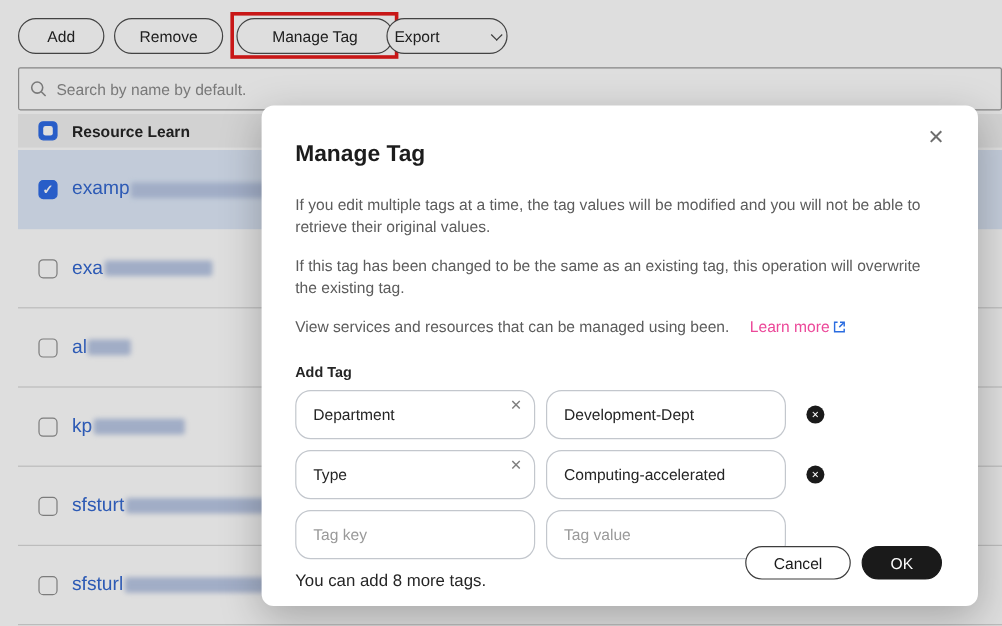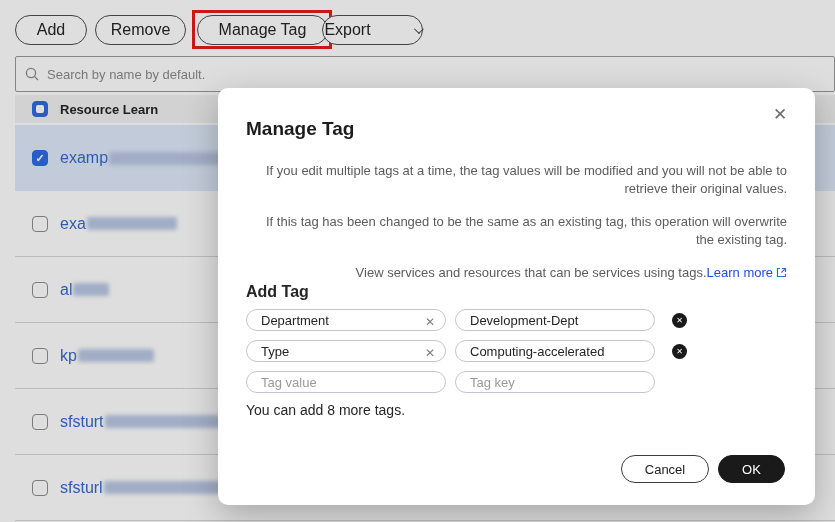--- a/index.html
+++ b/index.html
@@ -4,21 +4,21 @@
 <style>
   * { margin:0; padding:0; box-sizing:border-box; }
   html,body { width:835px; height:522px; }
   body { font-family:"Liberation Sans", sans-serif; background:#fff; position:relative; overflow:hidden; }
   .screen { position:absolute; left:0; top:0; width:835px; height:522px; background:#fff; }
 
   
   .base-page { position:absolute; inset:0; background:#fff; }
 
   .pill-btn { position:absolute; top:15px; height:30px; background:#fff; border:1px solid #4d4d4d;
-              border-radius:15px; font-family:"Liberation Sans",sans-serif; font-size:16px; color:#252525;
+              border-radius:15px; font-family:"Liberation Sans",sans-serif; font-size:13px; color:#252525;
               display:flex; align-items:center; justify-content:center; gap:6px; cursor:pointer; }
   .btn-add    { left:15px;  width:72px; }
   .btn-remove { left:95px;  width:91px; }
   .btn-manage { left:197px; width:131px; }
   .btn-export { left:322px; width:101px;gap:43px; }
   .red-box { position:absolute; left:192px; top:10px; width:140px; height:39px;
              border:3px solid #e61b1b; pointer-events:none; }
   .chevron-down { width:7px; height:7px; border-right:1.5px solid #444; border-bottom:1.5px solid #444;
                   transform:rotate(45deg) translateY(-2px); display:inline-block; }
 
@@ -55,30 +55,30 @@
   .cbx.indeterminate { background:#2e6be6; border:1px solid #2e6be6; }
   .cbx.indeterminate .inner-square { width:8px; height:8px; background:#fff; border-radius:2px; }
 
   
   .overlay { position:absolute; inset:0; background:rgba(0,0,0,0.13); }
   .modal { position:absolute; left:218px; top:88px; width:597px; height:417px; background:#fff;
            border-radius:10px; box-shadow:0 10px 34px rgba(0,0,0,0.25); padding:24px 28px; }
   .modal-title { font-size:19px; font-weight:bold; color:#1c1c1c; margin-top:6px; }
   .modal-close { position:absolute; top:14px; right:22px; width:26px; height:26px; border:none; background:none;
                  font-size:17px; color:#6e6e6e; cursor:pointer; line-height:26px; text-align:center; }
-  .modal p { font-size:13px; color:#5c5c5c; line-height:1.42; margin-top:14px;text-align:right; }
+  .modal p { font-size:13px; color:#5c5c5c; line-height:1.42; margin-top:14px; }
   .modal p.first { margin-top:22px; }
-  .link { color:#1d4ed8; text-decoration:none; cursor:pointer; }
+  .link { color:#ec4899; text-decoration:none; cursor:pointer;margin-left:17px; }
   .ext-icon { display:inline-block; vertical-align:-1px; margin-left:3px; }
 
-  .addtag-label { font-size:16px; font-weight:bold; color:#252525; }
+  .addtag-label { font-size:12px; font-weight:bold; color:#252525; margin-top:20px; }
   .tag-rows { margin-top:8px; }
   .tag-row { display:flex; align-items:center; margin-bottom:9px; }
   .tag-input-wrap { position:relative; width:200px; margin-right:9px; }
-  .tag-input { width:200px; height:22px; border:1px solid #c3c7cd; border-radius:13px; font-size:13px;
+  .tag-input { width:200px; height:41px; border:1px solid #c3c7cd; border-radius:13px; font-size:13px;
                color:#252525; padding:0 28px 0 14px; font-family:"Liberation Sans",sans-serif; outline:none; }
   .tag-input.no-clear { padding-right:14px; }
   .tag-input::placeholder { color:#9a9a9a; }
   .clear-x { position:absolute; right:11px; top:6px; font-size:12px; color:#7e7e7e; cursor:pointer; line-height:15px; }
   .delete-btn { width:15px; height:15px; border-radius:50%; background:#1a1a1a; color:#fff; border:none;
                 font-size:8px; display:flex; align-items:center; justify-content:center;
                 margin-left:8px; cursor:pointer; padding:0; }
   .remaining { font-size:14px; color:#252525; margin-top:4px; }
 
   .modal-footer { position:absolute; right:30px; bottom:22px; display:flex; gap:9px;align-items:flex-end; }
@@ -162,21 +162,21 @@
 
   <div class="overlay"></div>
 
   <div class="modal">
     <button class="modal-close">✕</button>
     <div class="modal-title">Manage Tag</div>
 
     <p class="first">If you edit multiple tags at a time, the tag values will be modified and you will not be able to retrieve their original values.</p>
     <p>If this tag has been changed to be the same as an existing tag, this operation will overwrite the existing tag.</p>
     <p>
-      <span>View services and resources that can be services using tags.</span><a class="link">Learn more</a><span class="ext-icon">
+      <span>View services and resources that can be managed using been.</span><a class="link">Learn more</a><span class="ext-icon">
         <svg width="11" height="11" viewBox="0 0 11 11">
           <path d="M4 1.5 H1.5 V9.5 H9.5 V7" fill="none" stroke="#2a6ce0" stroke-width="1.2"></path>
           <path d="M6 1.5 H9.5 V5" fill="none" stroke="#2a6ce0" stroke-width="1.2"></path>
           <line x1="9.3" y1="1.7" x2="5.4" y2="5.6" stroke="#2a6ce0" stroke-width="1.2"></line>
         </svg>
       </span>
     </p>
 
     <div class="addtag-label">Add Tag</div>
 
@@ -199,24 +199,24 @@
           <span class="clear-x">✕</span>
         </span>
         <span class="tag-input-wrap">
           <input class="tag-input no-clear" type="text" value="Computing-accelerated" style="">
         </span>
         <button class="delete-btn">✕</button>
       </div>
 
       <div class="tag-row">
         <span class="tag-input-wrap">
+          <input class="tag-input no-clear" type="text" placeholder="Tag key" style="">
+        </span>
+        <span class="tag-input-wrap">
           <input class="tag-input no-clear" type="text" placeholder="Tag value" style="">
-        </span>
-        <span class="tag-input-wrap">
-          <input class="tag-input no-clear" type="text" placeholder="Tag key" style="">
         </span>
       </div>
 
     </div>
 
     <div class="remaining">You can add 8 more tags.</div>
 
     <div class="modal-footer">
       <button class="btn-cancel">Cancel</button>
       <button class="btn-ok">OK</button>

